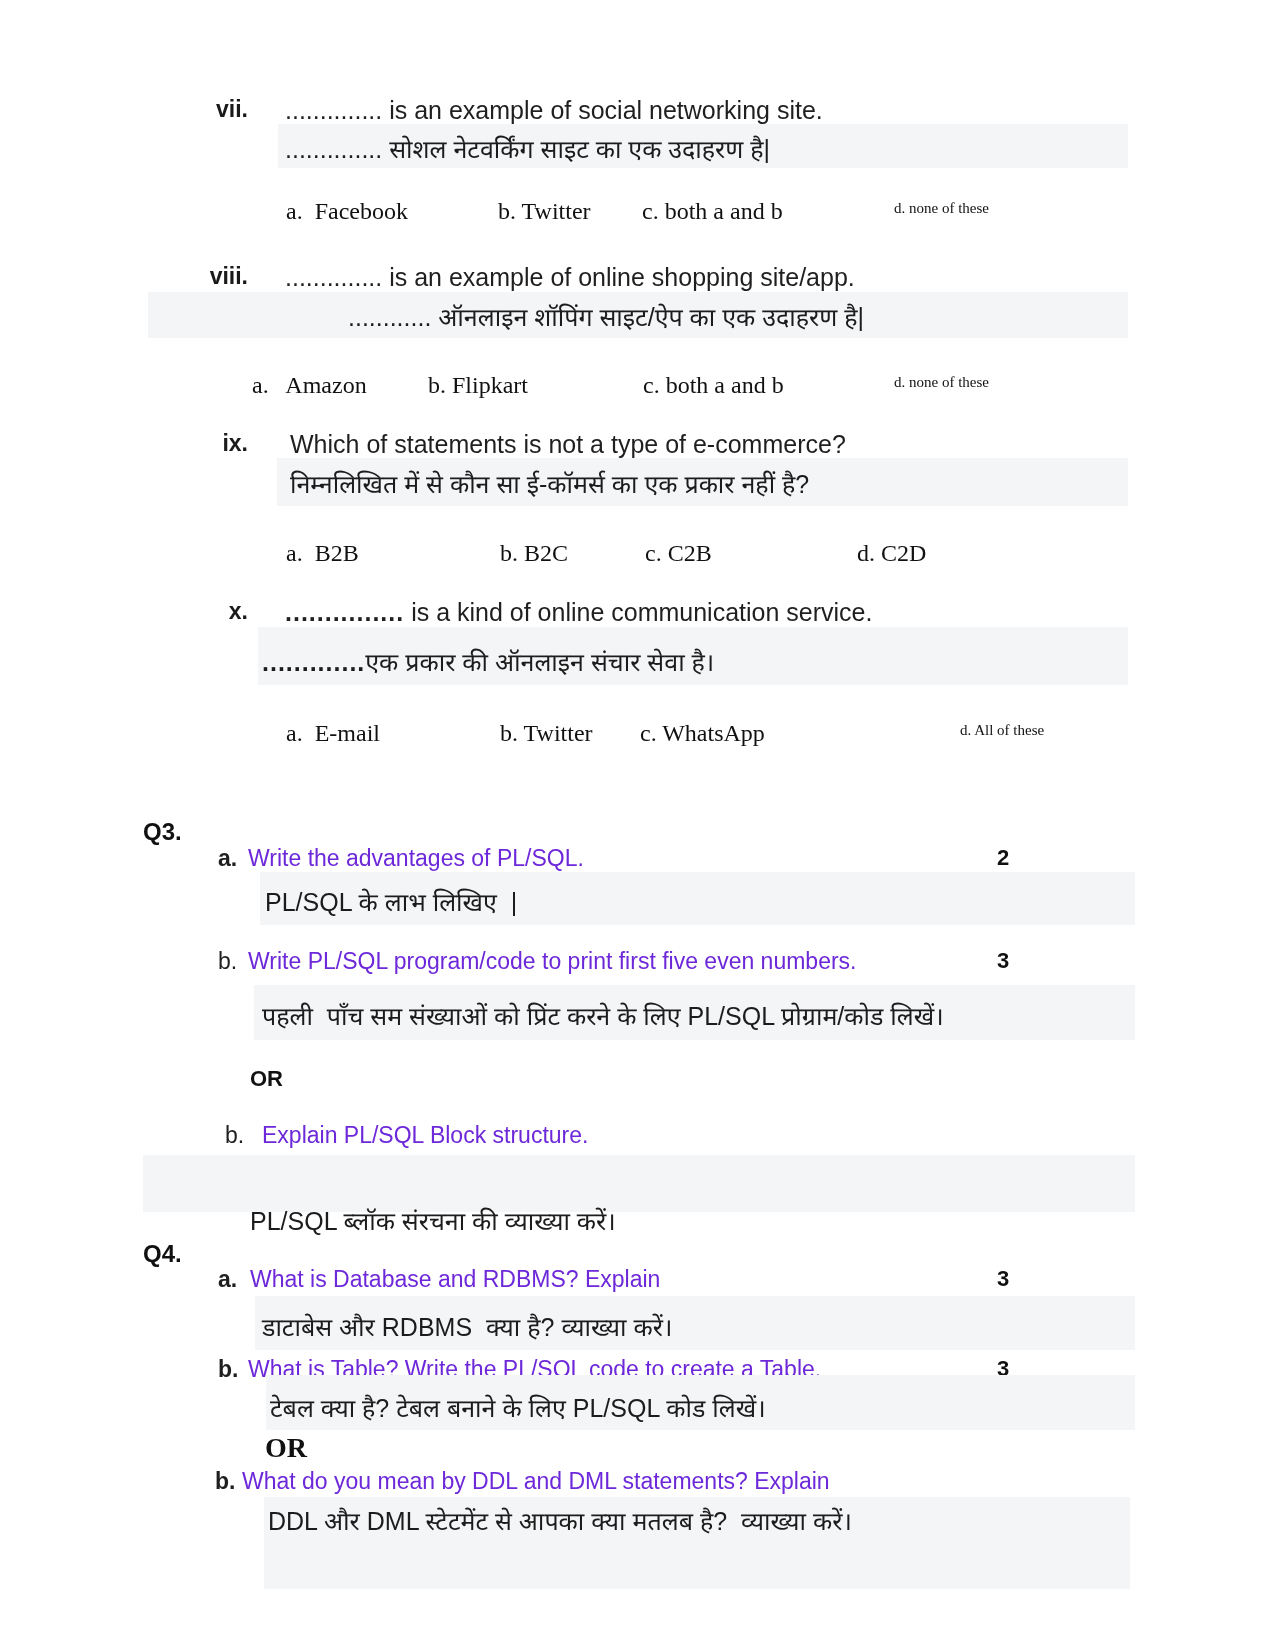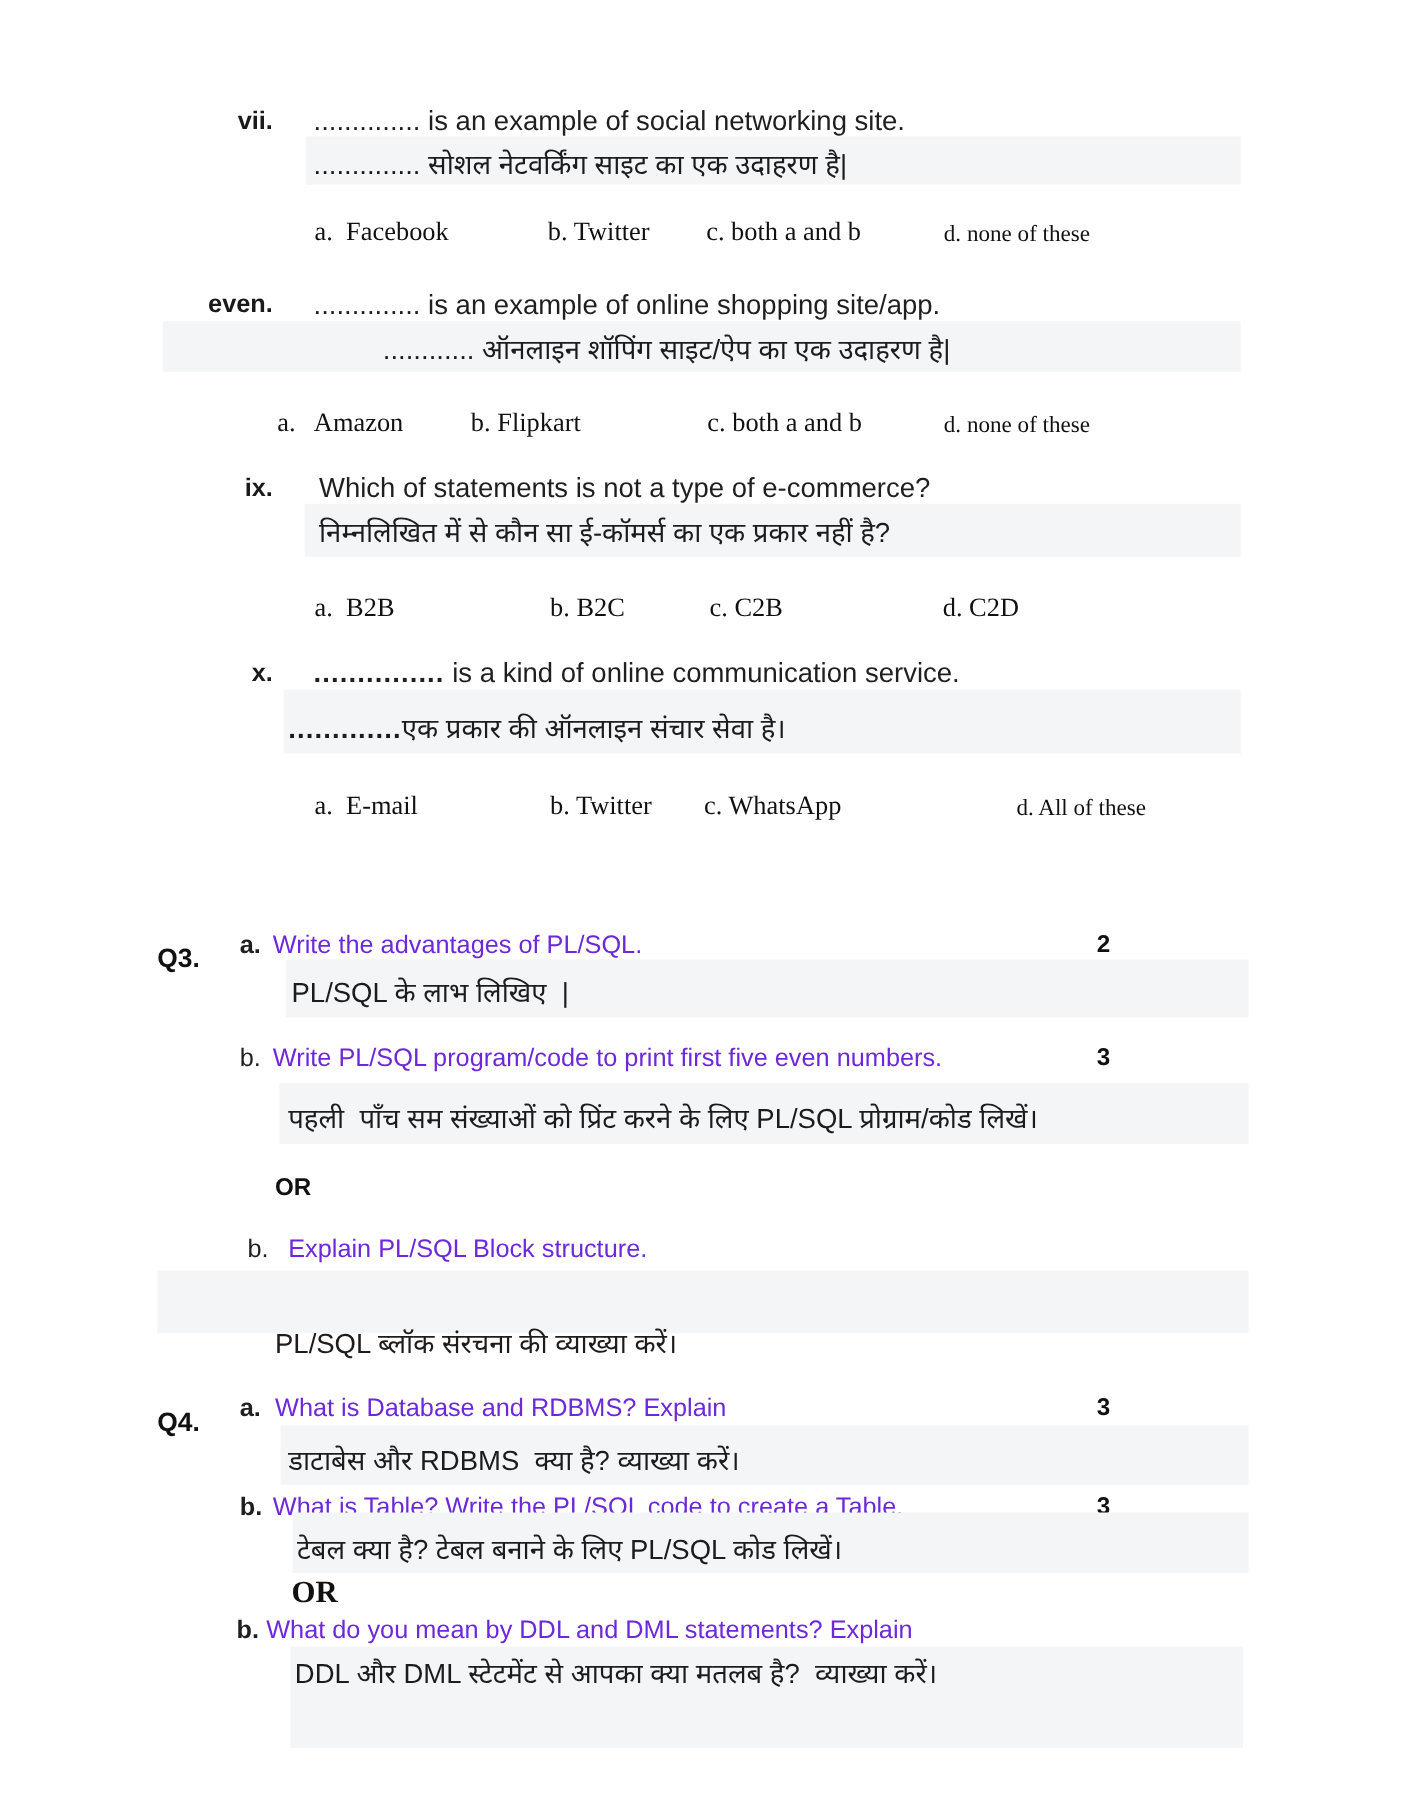--- a/index.html
+++ b/index.html
@@ -11,22 +11,22 @@
     color:#1e1e1e;
     overflow:hidden;
   }
   .abs{position:absolute;white-space:pre-wrap;}
   .qnum{left:140px;width:108px;text-align:right;font-weight:bold;font-size:23px;color:#1a1a1a;}
   .qen{font-size:25px;color:#1f1f1f;}
   .hl{position:absolute;background:#f4f5f7;display:flex;align-items:center;}
   .hl.top-align{align-items:flex-start;padding-top:2px;}
   .hi-text{position:absolute;font-size:25px;color:#1c1c1c;white-space:pre-wrap;}
   .opt{position:absolute;font-family:"Liberation Serif", serif;font-size:24px;color:#111;white-space:pre-wrap;text-align:right;}
-  .opt-d{font-size:21px;}
-  .qlabel{font-size:24px;font-weight:bold;color:#111;margin-top:40px;}
+  .opt-d{font-size:15px;margin-left:36px;}
+  .qlabel{font-size:24px;font-weight:bold;color:#111;}
   .plabel{font-size:23px;color:#1f1f1f;}
   .plabel.bold{font-weight:bold;}
   .ptext{font-size:23px;color:#6d28d9;}
   .marks{left:997px;font-size:22px;font-weight:bold;color:#111;}
   .or-sans{font-size:22px;font-weight:bold;color:#111;}
   .or-serif{font-family:"Liberation Serif", serif;font-size:28px;font-weight:bold;color:#111;}
   .bdots{font-weight:bold;letter-spacing:1px;}
 </style>
 </head>
 <body>
@@ -40,21 +40,21 @@
     <div class="hi-text" style="top:131px;left:285px">.............. सोशल नेटवर्किंग साइट का एक उदाहरण है|</div>
     <div>
       <span class="opt" style="top:198px;left:286px">a.  Facebook</span>
       <span class="opt" style="top:198px;left:498px">b. Twitter</span>
       <span class="opt" style="top:198px;left:642px">c. both a and b</span>
       <span class="opt opt-d" style="top:200px;left:858px">d. none of these</span>
     </div>
   </section>
 
   <section>
-    <div class="abs qnum" style="top:263px">even.</div>
+    <div class="abs qnum" style="top:263px">viii.</div>
     <div class="abs qen" style="top:263px;left:285px">.............. is an example of online shopping site/app.</div>
     <div class="hl" style="top:292px;left:148px;width:980px;height:46px"></div>
     <div class="hi-text" style="top:299px;left:348px">............ ऑनलाइन शॉपिंग साइट/ऐप का एक उदाहरण है|</div>
     <div>
       <span class="opt" style="top:372px;left:252px">a.   Amazon</span>
       <span class="opt" style="top:372px;left:428px">b. Flipkart</span>
       <span class="opt" style="top:372px;left:643px">c. both a and b</span>
       <span class="opt opt-d" style="top:374px;left:858px">d. none of these</span>
     </div>
   </section>

